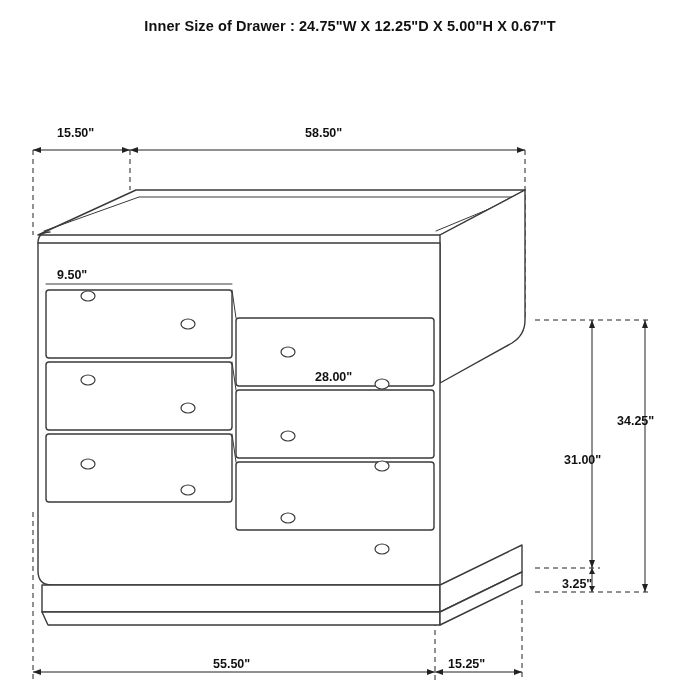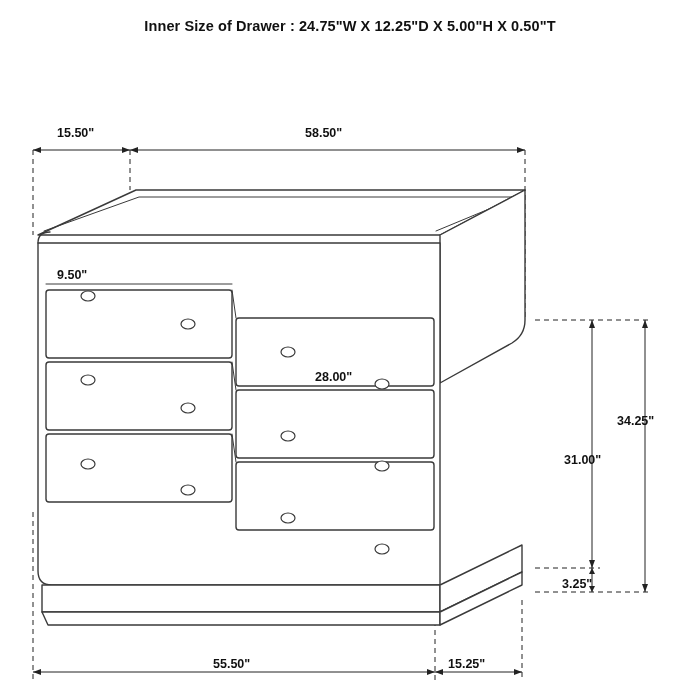--- a/index.html
+++ b/index.html
@@ -45,21 +45,21 @@
     font-weight: bold;
     color: #111;
     white-space: nowrap;
   }
 </style>
 </head>
 <body>
 
 <div id="stage">
 
-  <div class="title">Inner Size of Drawer : 24.75"W X 12.25"D X 5.00"H X 0.50"T</div>
+  <div class="title">Inner Size of Drawer : 24.75"W X 12.25"D X 5.00"H X 0.67"T</div>
 
   <svg class="diagram" viewBox="0 0 700 700">
 
     <g stroke="#222" stroke-width="1" fill="none">
 
       <line x1="33" y1="150" x2="525" y2="150"></line>
 
       <line x1="33" y1="150" x2="33" y2="235" stroke-dasharray="5,4"></line>
 
       <line x1="130" y1="150" x2="130" y2="190" stroke-dasharray="5,4"></line>

